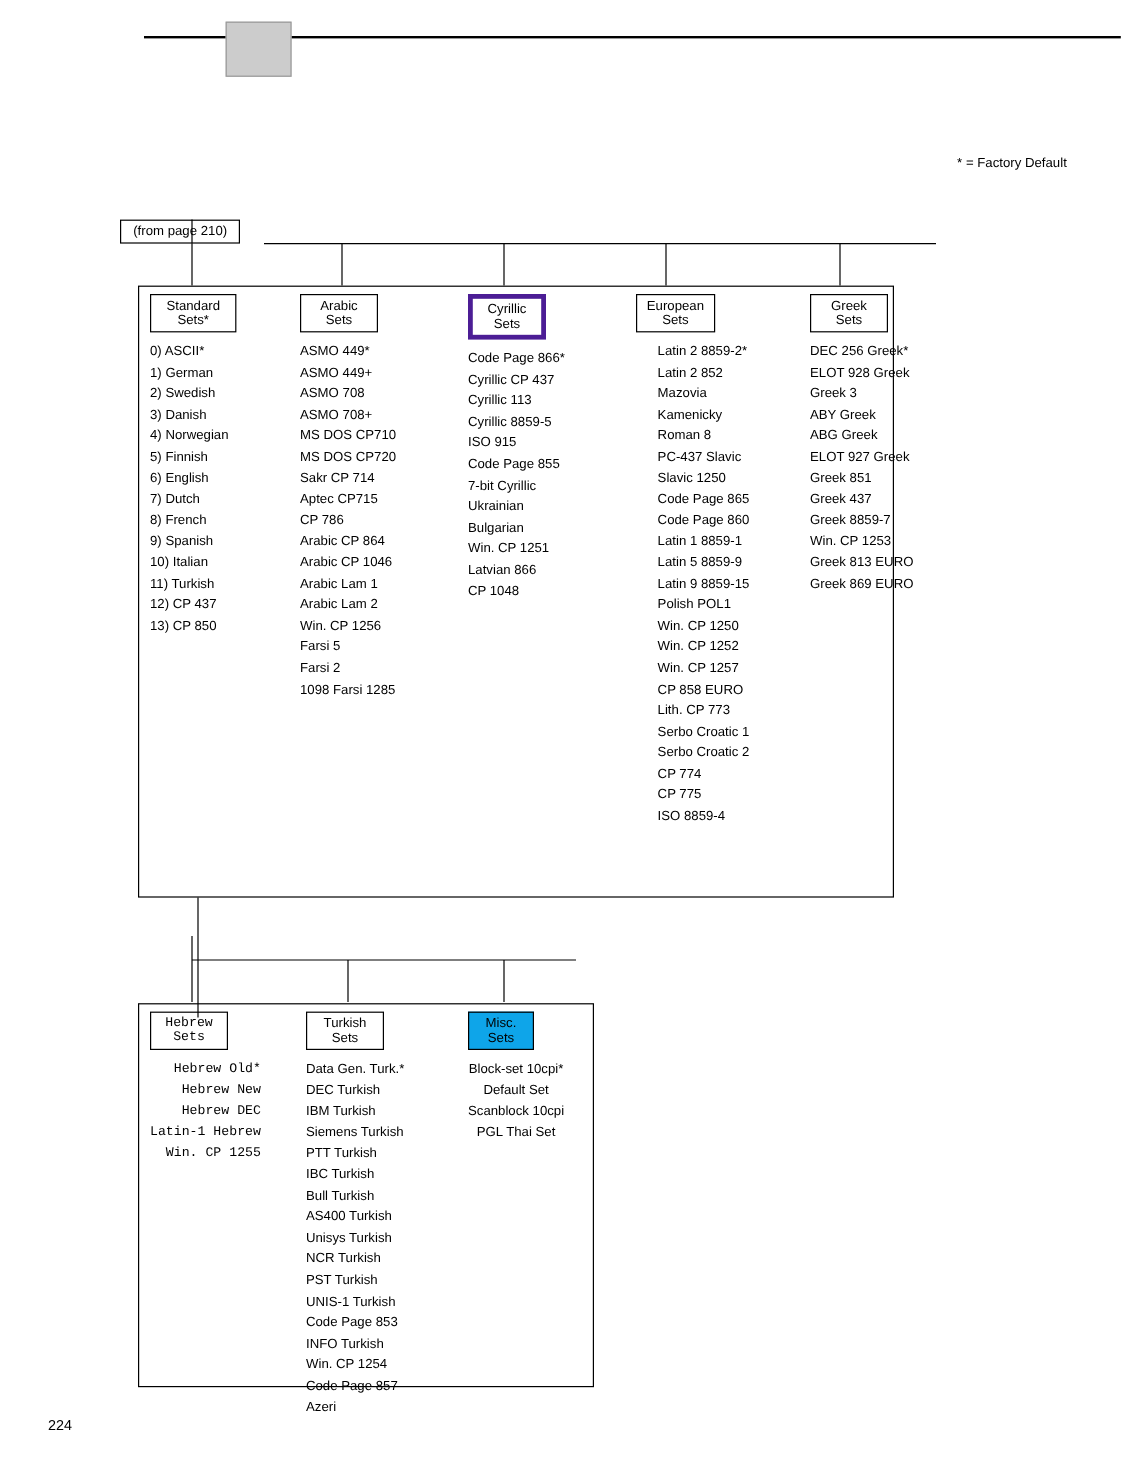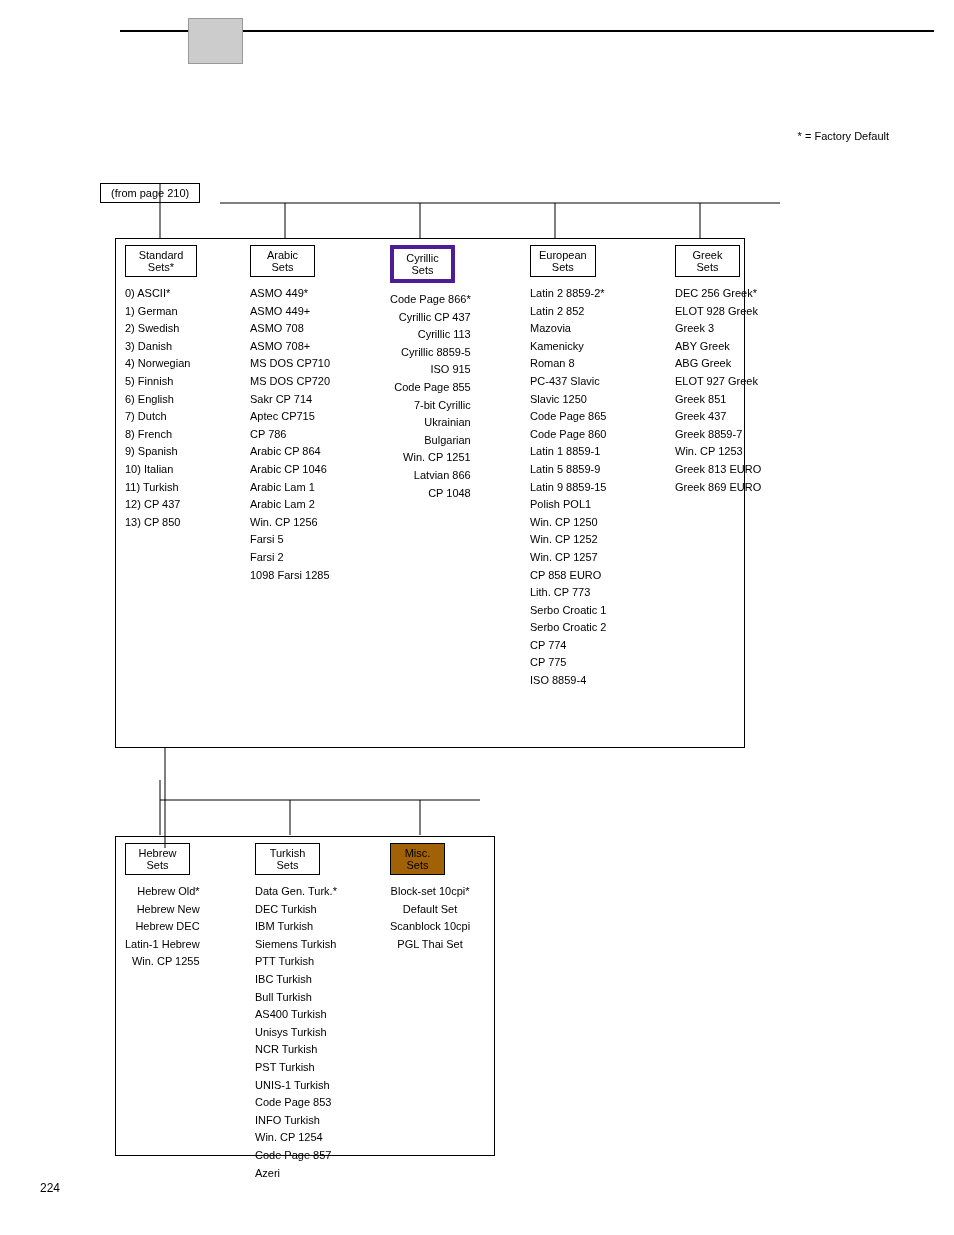--- a/index.html
+++ b/index.html
@@ -88,39 +88,39 @@
       <div>Arabic Lam 2</div>
       <div>Win. CP 1256</div>
       <div>Farsi 5</div>
       <div>Farsi 2</div>
       <div>1098 Farsi 1285</div>
     </div>
   </div>
 
   <div style="position:absolute; top:245px; left:390px;">
     <div style="border:4px solid #4c1d95; text-align:center; padding:3px 8px; font-size:11px; background:#fff; display:inline-block; min-width:65px;">Cyrillic<br>Sets</div>
-    <div style="margin-top:8px; font-size:11px; line-height:1.6;text-align:right;">
+    <div style="margin-top:8px; font-size:11px; line-height:1.6;">
       <div>Code Page 866*</div>
       <div>Cyrillic CP 437</div>
       <div>Cyrillic 113</div>
       <div>Cyrillic 8859-5</div>
       <div>ISO 915</div>
       <div>Code Page 855</div>
       <div>7-bit Cyrillic</div>
       <div>Ukrainian</div>
       <div>Bulgarian</div>
       <div>Win. CP 1251</div>
       <div>Latvian 866</div>
       <div>CP 1048</div>
     </div>
   </div>
 
   <div style="position:absolute; top:245px; left:530px;">
     <div style="border:1px solid #000; text-align:center; padding:3px 8px; font-size:11px; background:#fff; display:inline-block; min-width:65px;">European<br>Sets</div>
-    <div style="margin-top:8px; font-size:11px; line-height:1.6;">
+    <div style="margin-top:8px; font-size:11px; line-height:1.6;margin-left:18px;">
       <div>Latin 2 8859-2*</div>
       <div>Latin 2 852</div>
       <div>Mazovia</div>
       <div>Kamenicky</div>
       <div>Roman 8</div>
       <div>PC-437 Slavic</div>
       <div>Slavic 1250</div>
       <div>Code Page 865</div>
       <div>Code Page 860</div>
       <div>Latin 1 8859-1</div>
@@ -164,21 +164,21 @@
 
     <line x1="60" y1="20" x2="380" y2="20" stroke="#000" stroke-width="1"></line>
 
     <line x1="60" y1="20" x2="60" y2="55" stroke="#000" stroke-width="1"></line>
     <line x1="190" y1="20" x2="190" y2="55" stroke="#000" stroke-width="1"></line>
     <line x1="320" y1="20" x2="320" y2="55" stroke="#000" stroke-width="1"></line>
 
     <line x1="60" y1="0" x2="60" y2="20" stroke="#000" stroke-width="1"></line>
   </svg>
 
-  <div style="position:absolute; top:843px; left:125px;">
+  <div style="position:absolute; top:843px; left:125px;font-family:Liberation Mono, monospace;">
     <div style="border:1px solid #000; text-align:center; padding:3px 8px; font-size:11px; background:#fff; display:inline-block; min-width:65px;">Hebrew<br>Sets</div>
     <div style="margin-top:8px; font-size:11px; line-height:1.6;text-align:right;">
       <div>Hebrew Old*</div>
       <div>Hebrew New</div>
       <div>Hebrew DEC</div>
       <div>Latin-1 Hebrew</div>
       <div>Win. CP 1255</div>
     </div>
   </div>
 
@@ -199,21 +199,21 @@
       <div>UNIS-1 Turkish</div>
       <div>Code Page 853</div>
       <div>INFO Turkish</div>
       <div>Win. CP 1254</div>
       <div>Code Page 857</div>
       <div>Azeri</div>
     </div>
   </div>
 
   <div style="position:absolute; top:843px; left:390px;">
-    <div style="border:1px solid #000; text-align:center; padding:3px 12px; font-size:11px; background:#a16207; display:inline-block; min-width:55px;">Misc.<br>Sets</div>
+    <div style="border:1px solid #000; text-align:center; padding:3px 12px; font-size:11px; background:#0ea5e9; display:inline-block; min-width:55px;">Misc.<br>Sets</div>
     <div style="margin-top:8px; font-size:11px; line-height:1.6;text-align:center;">
       <div>Block-set 10cpi*</div>
       <div>Default Set</div>
       <div>Scanblock 10cpi</div>
       <div>PGL Thai Set</div>
     </div>
   </div>
 
   <div style="position:absolute; top:836px; left:115px; width:380px; height:320px; border:1px solid #000; pointer-events:none;"></div>
 

